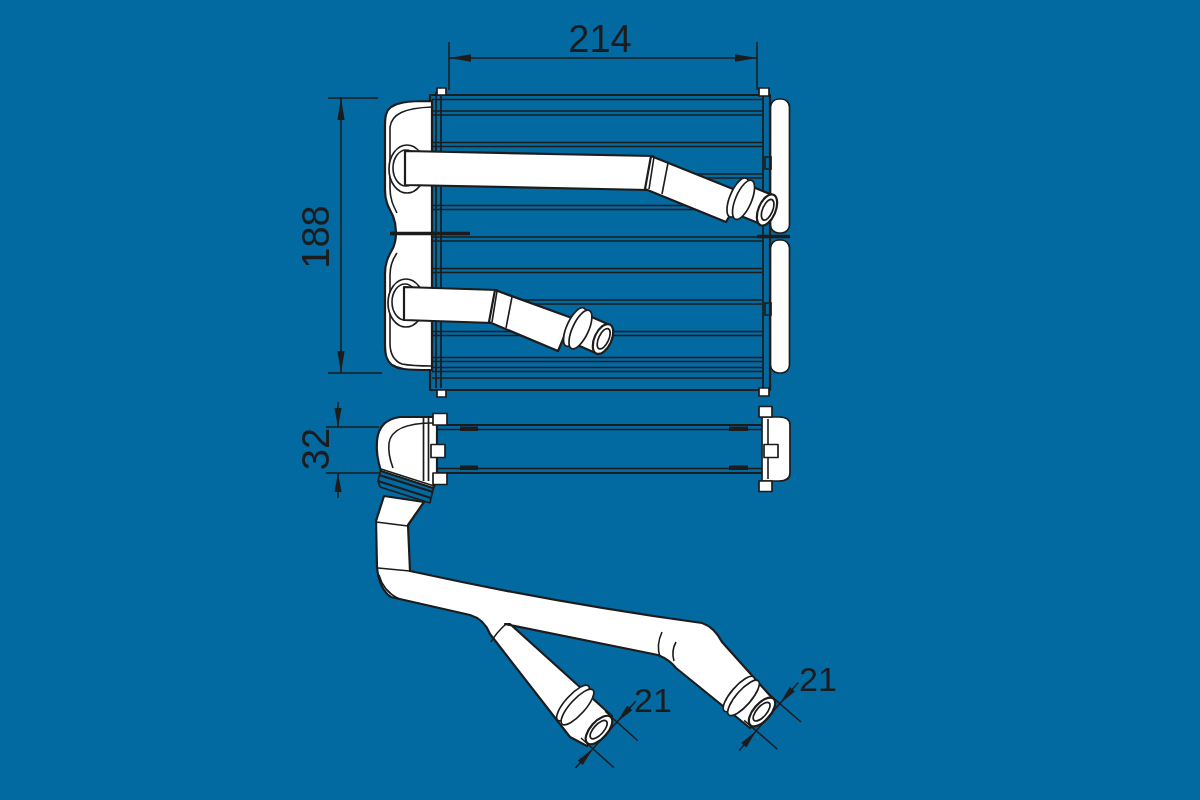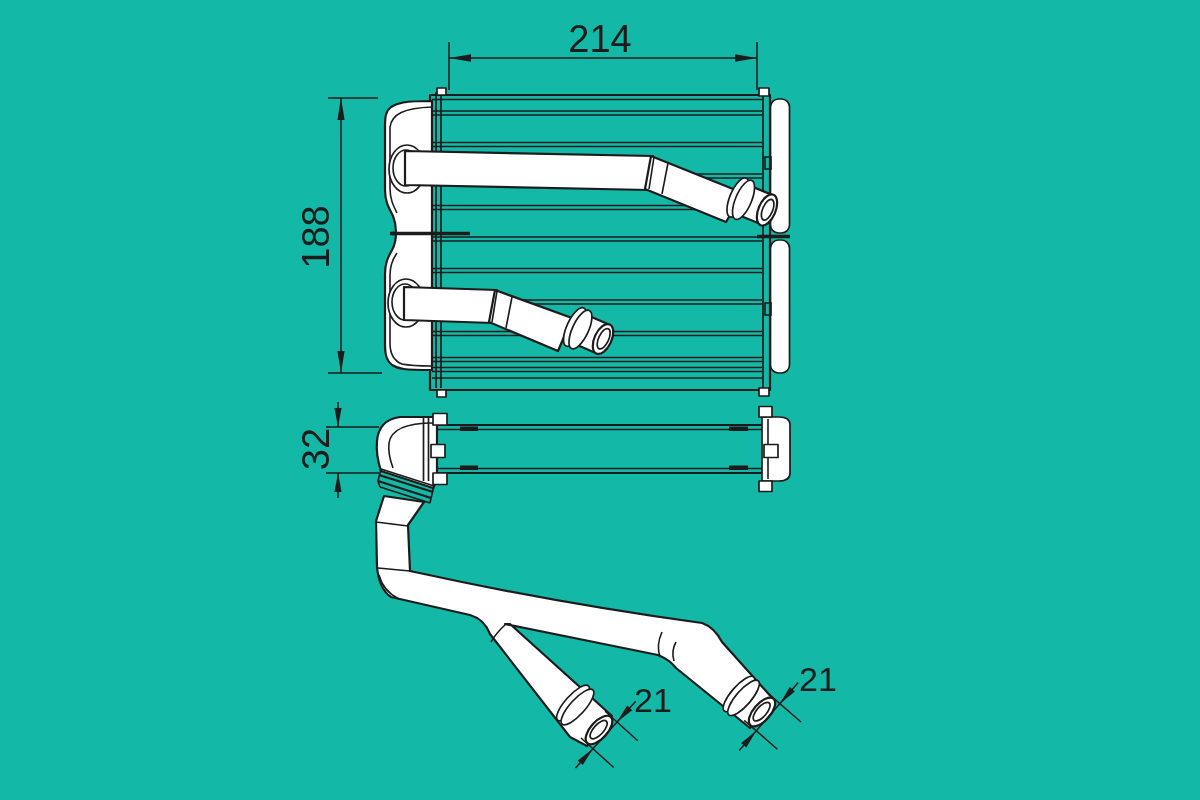--- a/index.html
+++ b/index.html
@@ -1,16 +1,16 @@
 <!DOCTYPE html>
 <html><head>
 <meta charset="utf-8">
 <style>
   html,body{margin:0;padding:0;background:#fff;}
-  .page{width:1200px;height:800px;background:#14b8a6;position:relative;overflow:hidden;text-align:right;}
+  .page{width:1200px;height:800px;background:#0369a1;position:relative;overflow:hidden;text-align:right;}
   svg{display:block;}
   .ol{stroke:#1c1c1c;stroke-width:2.2;fill:none;stroke-linejoin:round;}
   .olw{stroke:#1c1c1c;stroke-width:2.2;fill:#ffffff;stroke-linejoin:round;}
   .md{stroke:#1c1c1c;stroke-width:1.7;fill:none;stroke-linejoin:round;}
   .mdw{stroke:#1c1c1c;stroke-width:1.7;fill:#ffffff;stroke-linejoin:round;}
   .fin{stroke:#1c1c1c;stroke-width:1.6;fill:none;}
   .hv{stroke:#1c1c1c;stroke-width:3.6;fill:none;}
   .dim{stroke:#1c1c1c;stroke-width:1.5;fill:none;}
   .arr{fill:#1c1c1c;stroke:none;}
   .blk{fill:#1c1c1c;stroke:none;}

